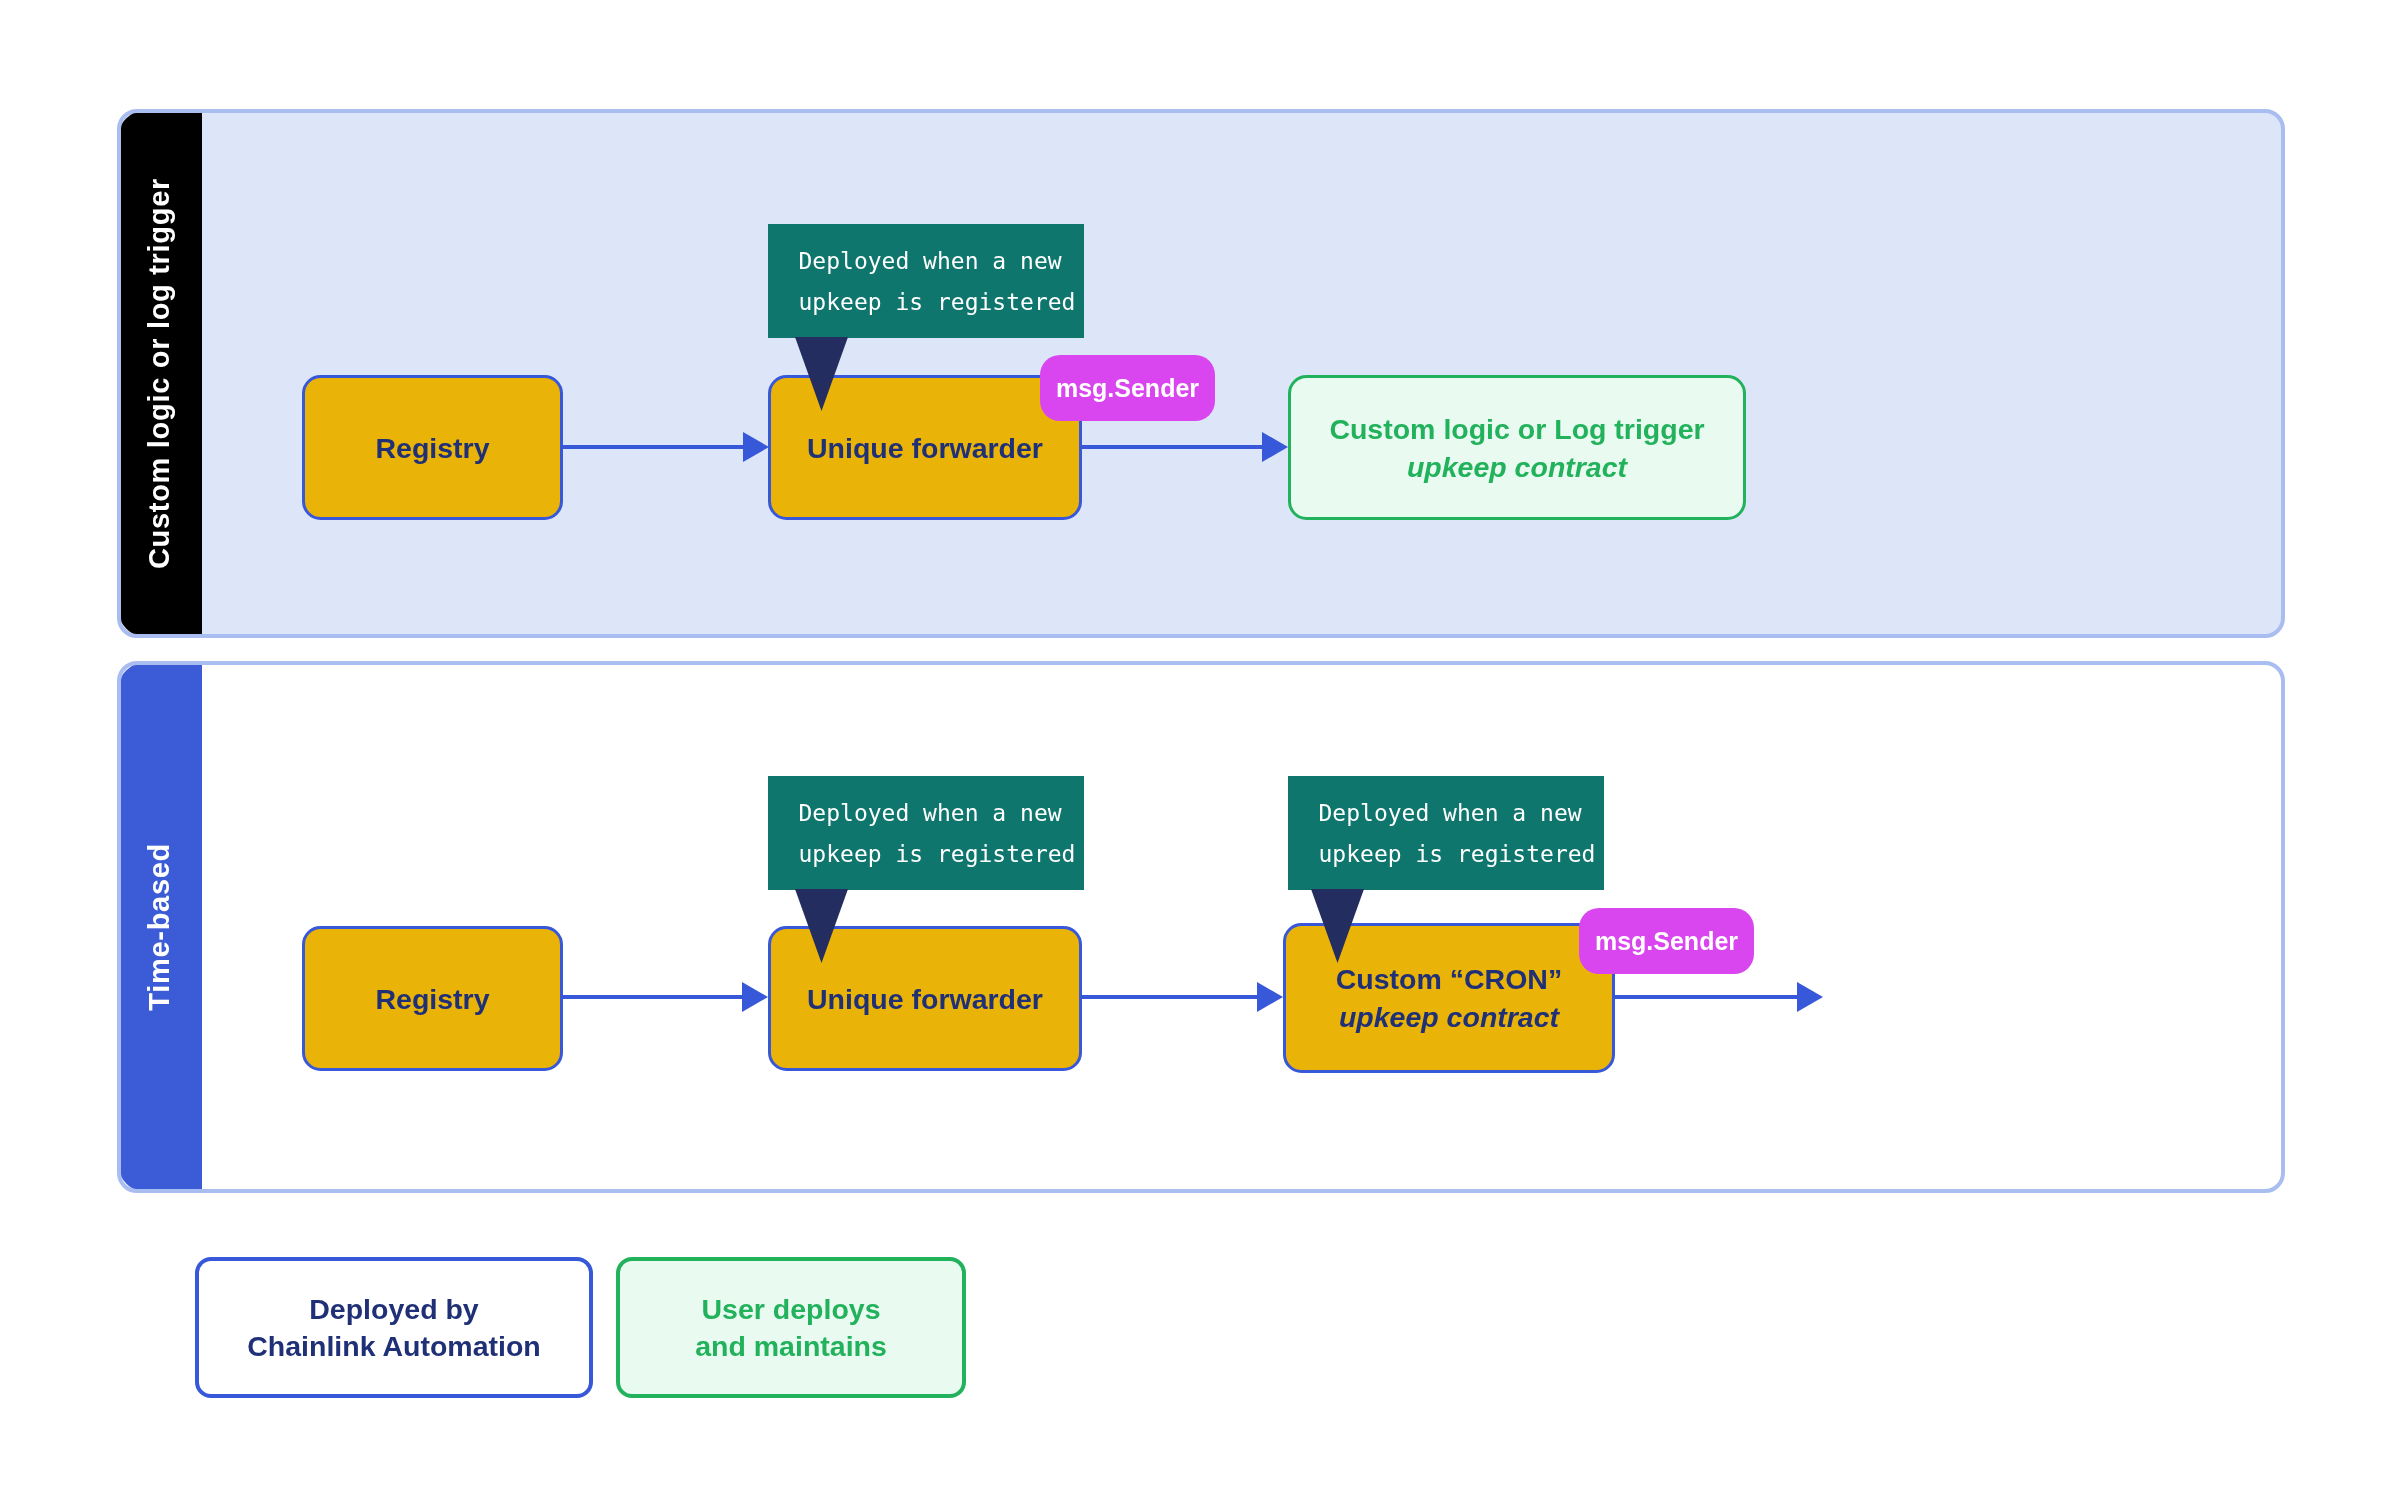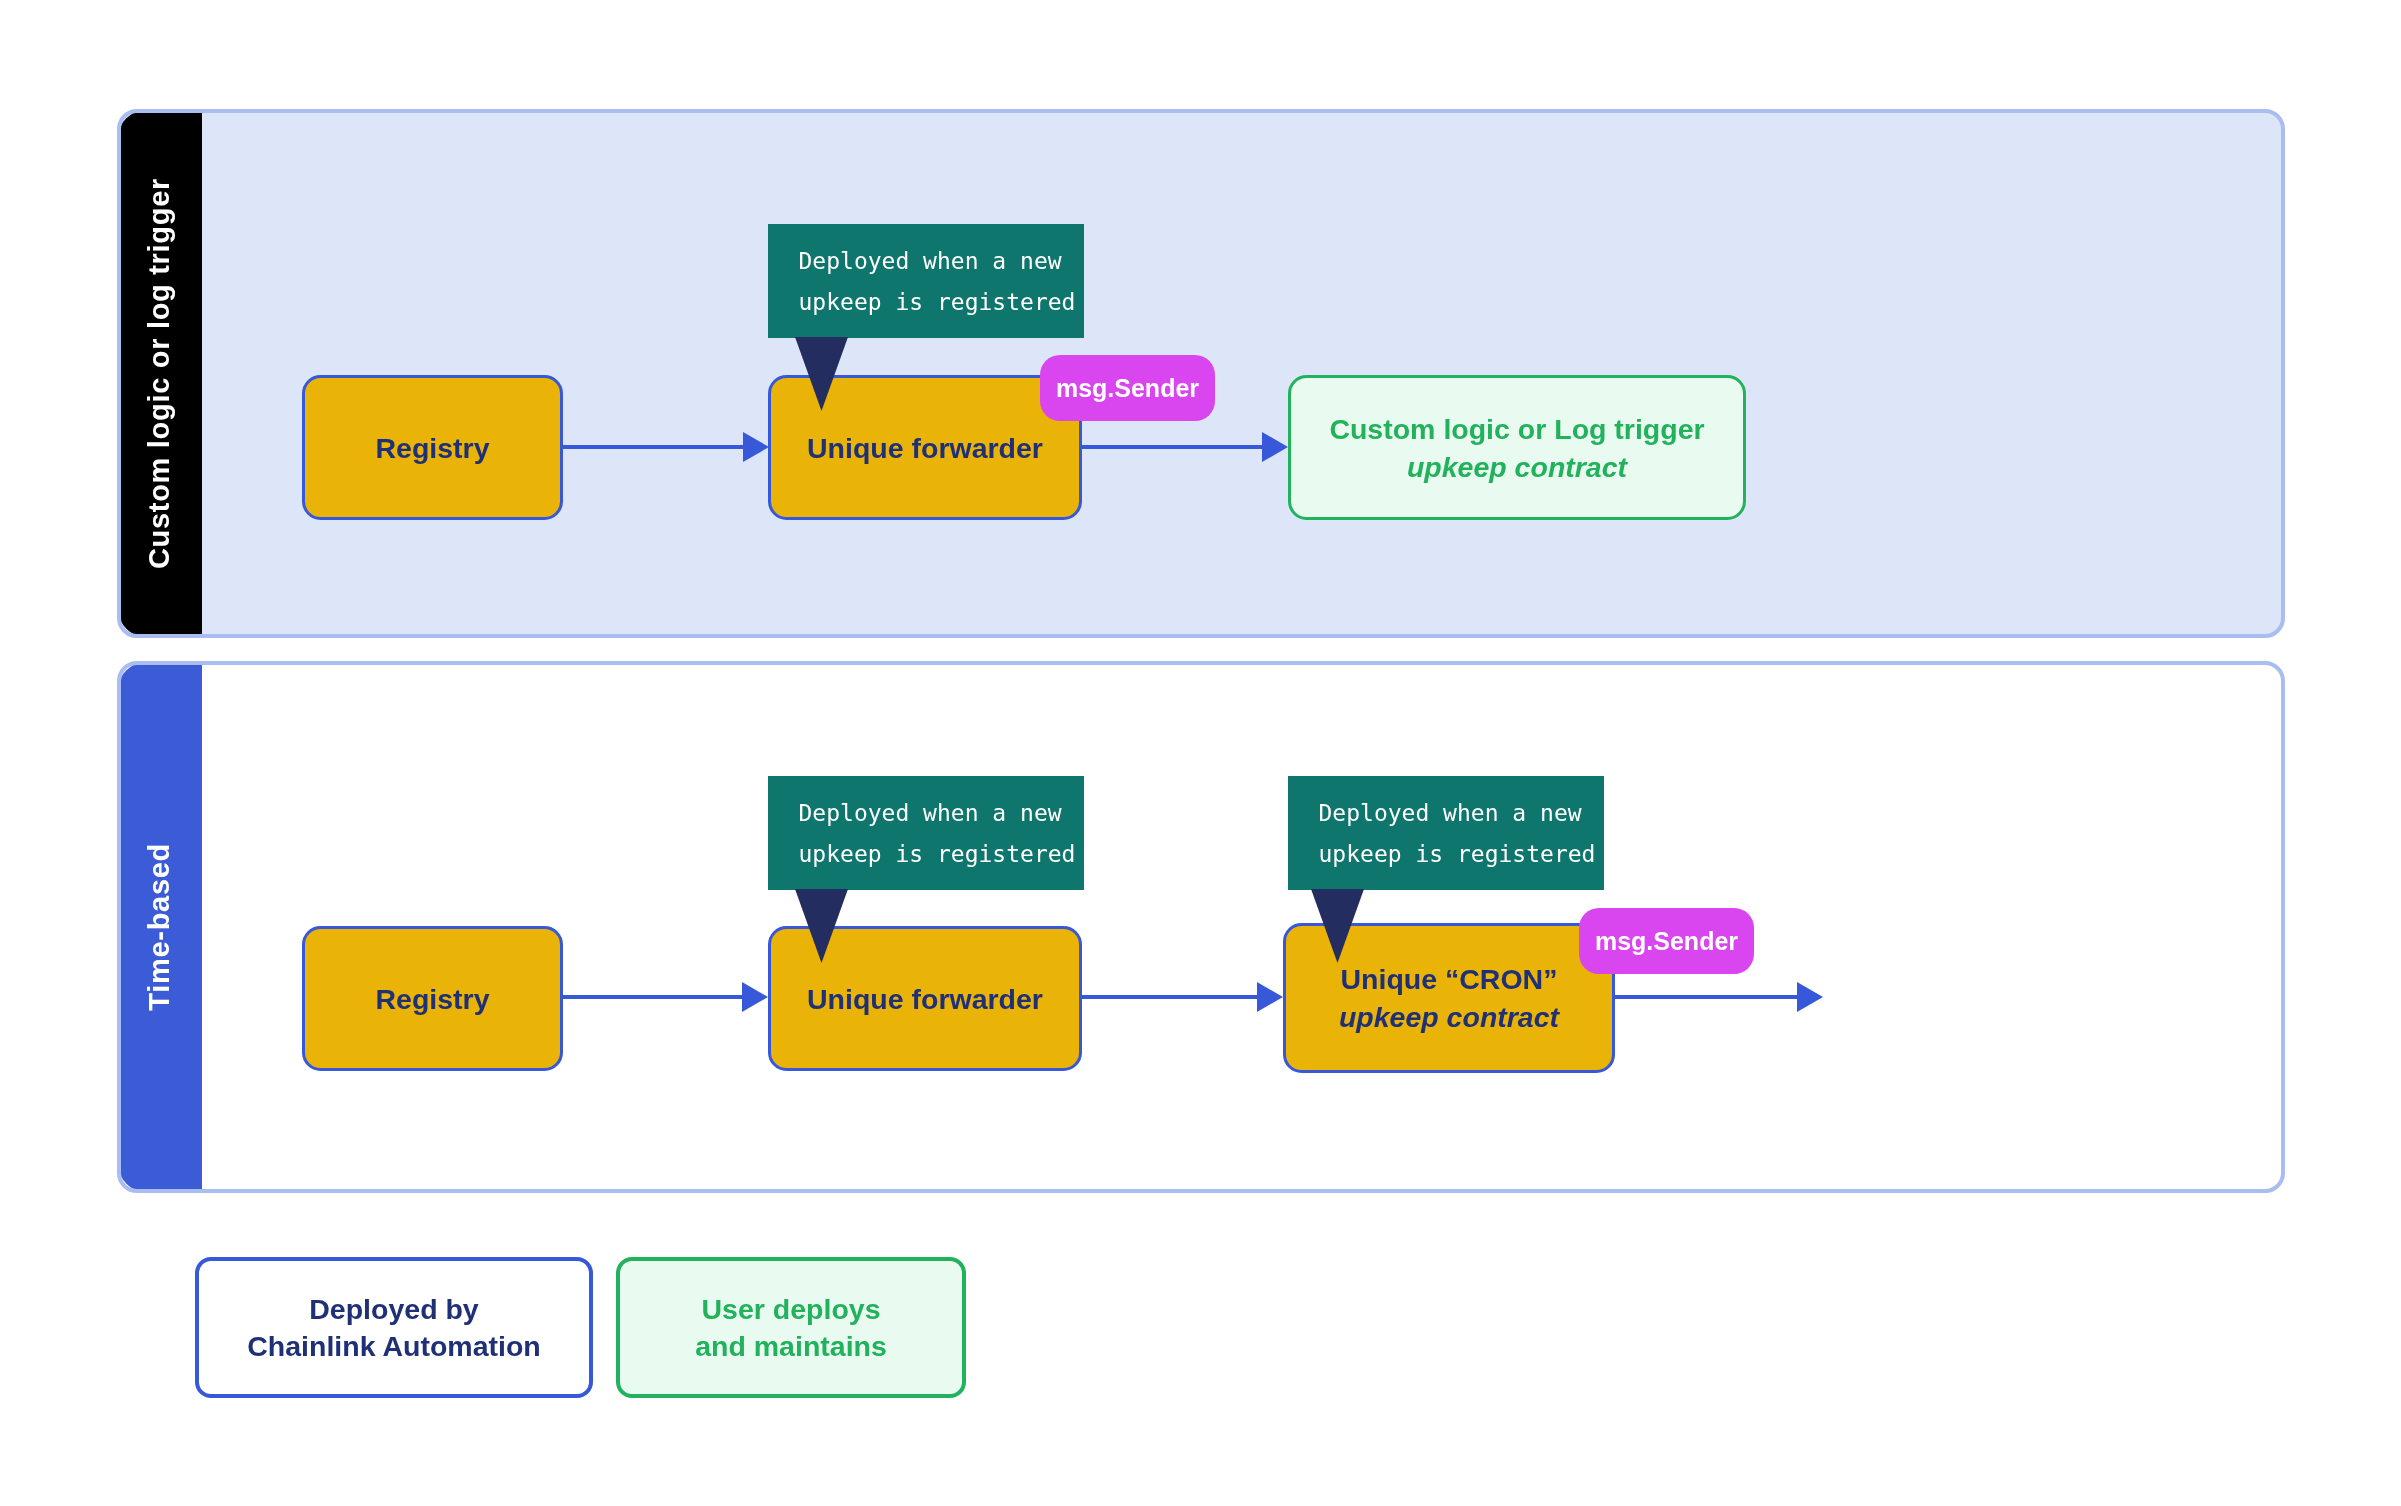--- a/index.html
+++ b/index.html
@@ -117,21 +117,21 @@
       <i class="head"></i>
   </div>
 
   <div class="tooltip" style="left:1288px;top:776px;width:316px;height:114px;">
     <div>Deployed when a new</div>
     <div>upkeep is registered</div>
   </div>
   <div class="tail" style="left:1311px;top:889px;"></div>
 
   <div class="box" style="left:1283px;top:923px;width:332px;height:150px;">
-    <span>Unique “CRON”</span>
+    <span>Custom “CRON”</span>
     <span class="italic">upkeep contract</span>
   </div>
 
   <div class="badge" style="left:1579px;top:908px;width:175px;height:66px;">
     <span>msg.Sender</span>
   </div>
 
   <div class="arrow" style="left:1615px;top:980px;width:208px;">
     <i class="line"></i>
       <i class="head"></i>

